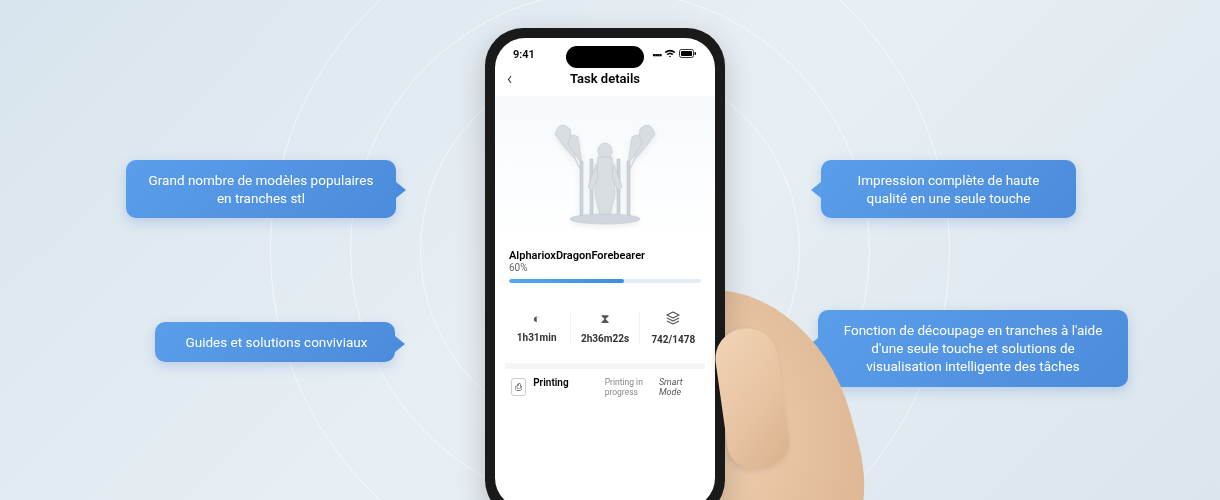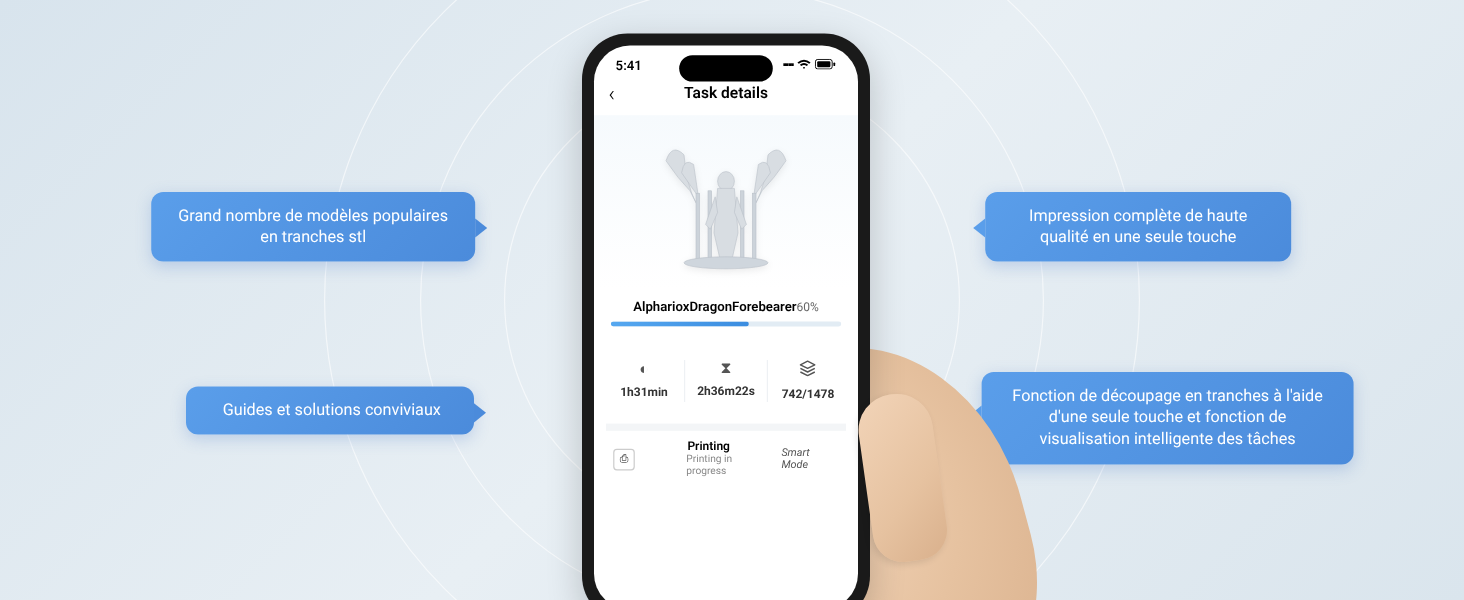--- a/index.html
+++ b/index.html
@@ -163,23 +163,24 @@
   justify-content: center;
   background: linear-gradient(180deg, #f6fafd 0%, #fff 100%);
 }
 .preview svg { filter: drop-shadow(0 2px 3px rgba(0,0,0,0.08)); }
 
 .progress-section {
   padding: 8px 14px 10px;
 }
 .file-row {
   display: flex;
-  justify-content: center;
+  justify-content: flex-start;
   align-items: baseline;
   font-size: 11px;
+  flex-direction: column;
 }
 .file-name { font-weight: 600; }
 .file-pct { font-size: 10px; color: #666; }
 .progress-bar {
   margin-top: 6px;
   height: 4px;
   background: #e2ecf4;
   border-radius: 2px;
   overflow: hidden;
 }
@@ -221,48 +222,48 @@
   gap: 6px;
 }
 .ps-left { display: flex; align-items: center; gap: 7px; }
 .ps-icon {
   width: 18px; height: 18px;
   border: 1px solid #ccc;
   border-radius: 3px;
   display: flex; align-items: center; justify-content: center;
   font-size: 9px;
 }
-.ps-text { display: flex; flex-direction: column; align-items: center; }
+.ps-text { display: flex; flex-direction: row; }
 .ps-title { font-size: 10px; font-weight: 600; }
 .ps-sub { font-size: 8.5px; color: #888; padding-left: 36px; }
 .ps-mode { font-size: 9px; color: #555; font-style: italic; }
 </style>
 </head>
 <body>
 
 <div class="rings">
   <div class="ring r1"></div>
   <div class="ring r2"></div>
   <div class="ring r3"></div>
 </div>
 
 <div class="bubble top-left">Grand nombre de modèles populaires en tranches stl</div>
 <div class="bubble top-right">Impression complète de haute qualité en une seule touche</div>
 <div class="bubble bottom-left">Guides et solutions conviviaux</div>
-<div class="bubble bottom-right">Fonction de découpage en tranches à l'aide d'une seule touche et fonction de visualisation intelligente des tâches</div>
+<div class="bubble bottom-right">Fonction de découpage en tranches à l'aide d'une seule touche et solutions de visualisation intelligente des tâches</div>
 
 <div class="phone-container">
   <div class="hand"></div>
   <div class="thumb"></div>
   <div class="phone">
     <div class="notch"></div>
     <div class="screen">
 
       <div class="status-bar">
-        <span>5:41</span>
+        <span>9:41</span>
         <div class="status-icons">
           <span class="sig">▪▪▪▪</span>
           <span>
             <svg width="12" height="9" viewBox="0 0 12 9">
                 <path d="M6 8.5 L7 7.2 Q6 6.5 5 7.2 Z M2.5 5 Q6 2 9.5 5 L8.3 6.1 Q6 4.2 3.7 6.1 Z M0.5 3 Q6 -1.5 11.5 3 L10.3 4.1 Q6 0.8 1.7 4.1 Z" fill="#000"></path>
               </svg>
           </span>
           <span>
             <svg width="18" height="9" viewBox="0 0 18 9">
                 <rect x="0.5" y="0.5" width="14" height="8" rx="2" fill="none" stroke="#000" stroke-width="0.8"></rect>

